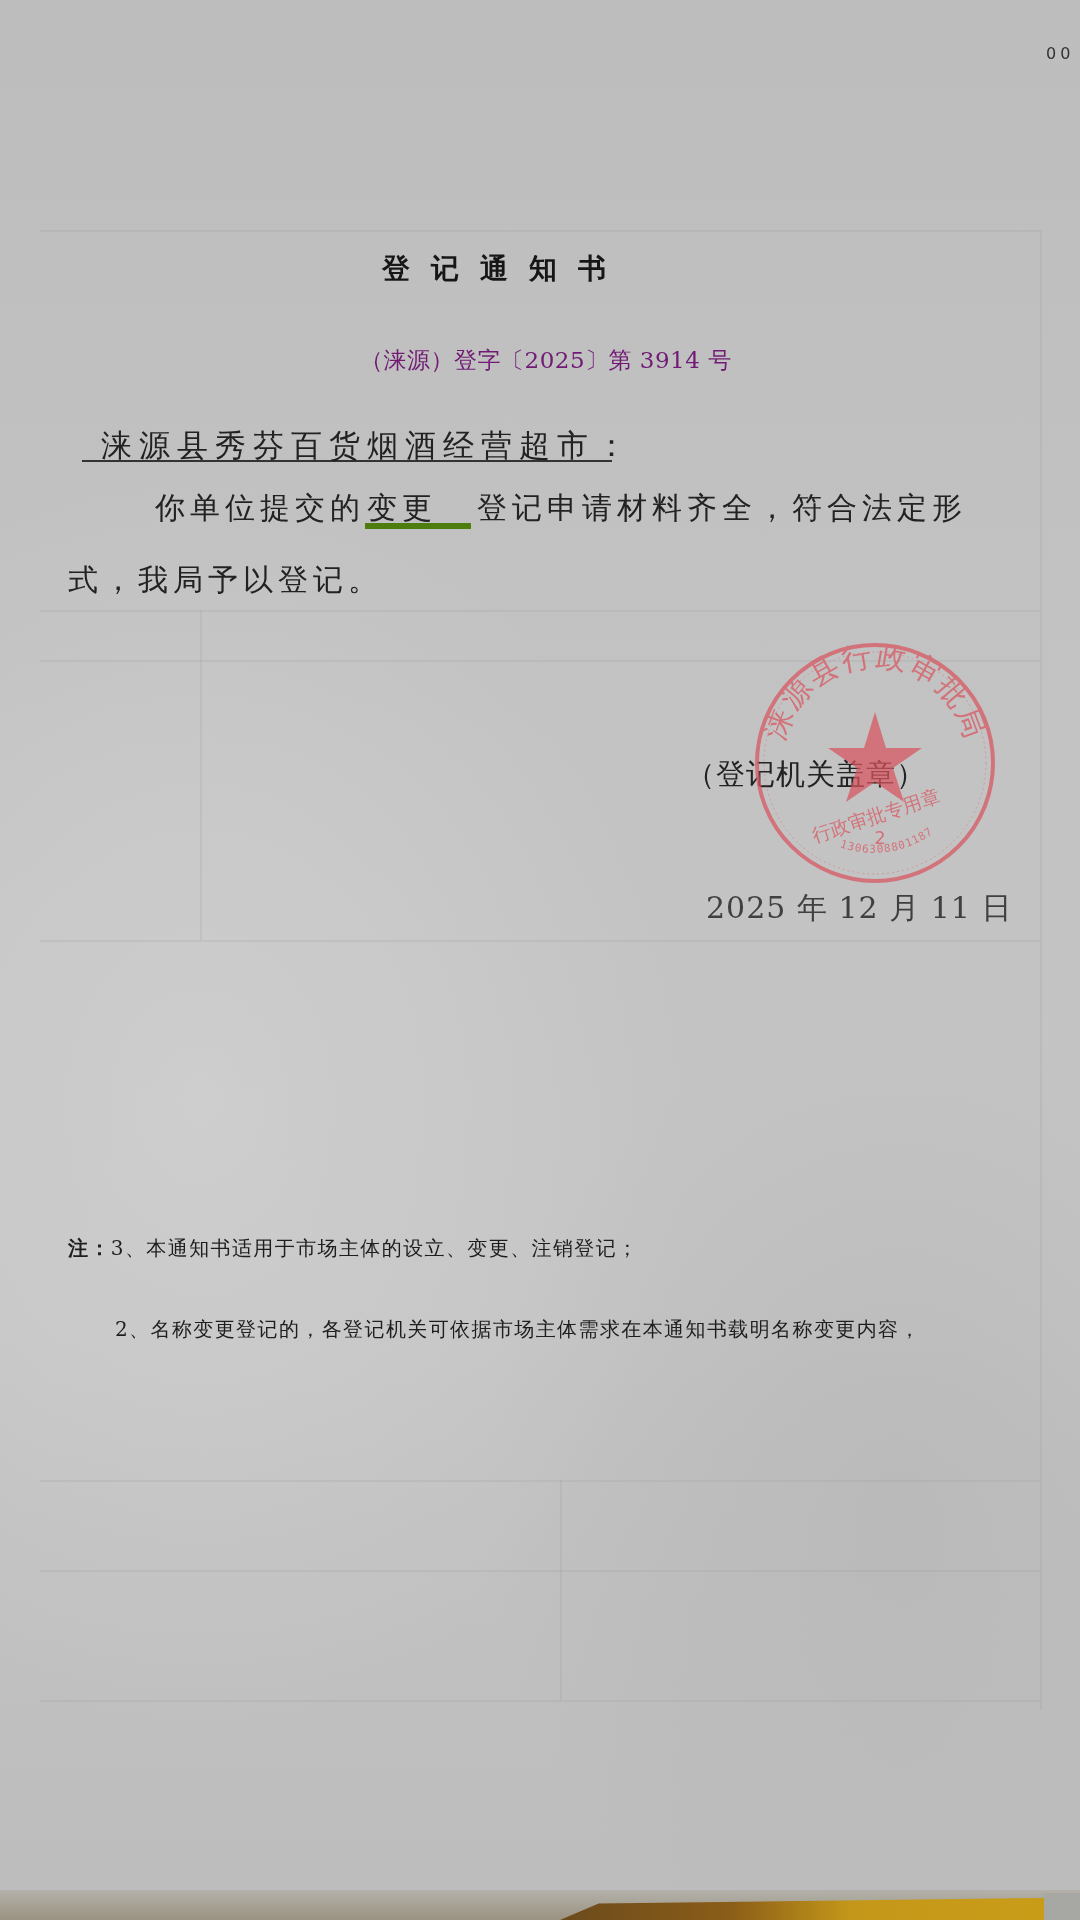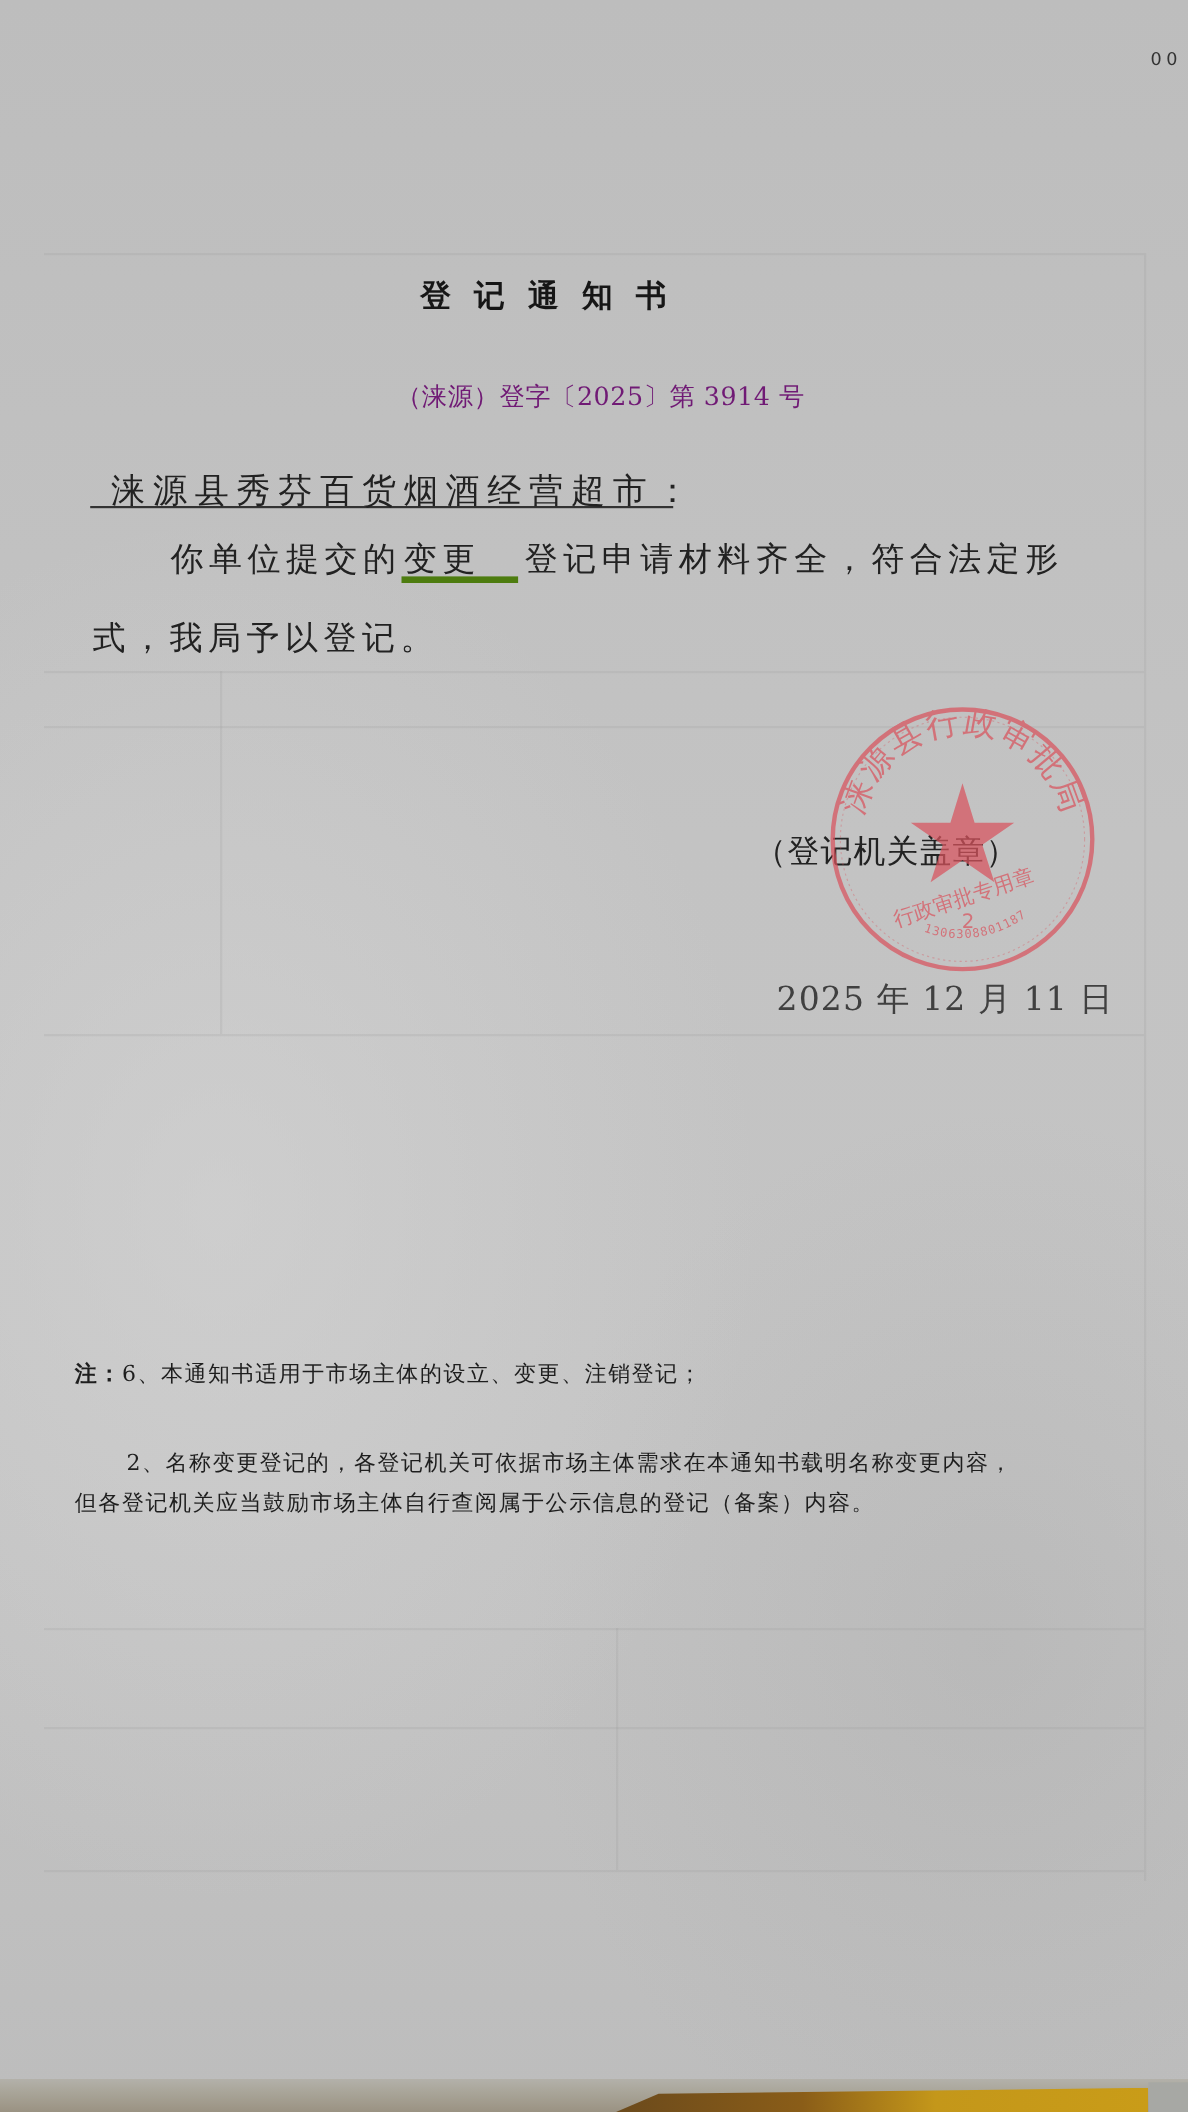--- a/index.html
+++ b/index.html
@@ -32,21 +32,21 @@
   }
   .abs { position: absolute; white-space: nowrap; }
   .corner-mark { left: 1046px; top: 44px; font-size: 16px; color: #333; letter-spacing: 4px; font-family: "DejaVu Sans", sans-serif; }
   .title { left: 382px; top: 250px; font-size: 28px; letter-spacing: 21px; font-family: "DejaVu Sans", sans-serif; font-weight: bold; color: #161616; }
   .docno { left: 360px; top: 345px; font-size: 23px; color: #701a75; letter-spacing: 0.5px; }
   .addressee { left: 82px; top: 424px; width: 530px; height: 36px; border-bottom: 2px solid #333; }
   .addressee-name { left: 101px; top: 425px; font-size: 31px; letter-spacing: 7px; font-family: "DejaVu Sans", sans-serif; color: #222; }
   .addressee-colon { left: 596px; top: 425px; font-size: 31px; font-family: "DejaVu Sans", sans-serif; color: #222; }
   .body-line { font-size: 30px; font-family: "DejaVu Sans", sans-serif; color: #222; letter-spacing: 5px; }
   .line1 { left: 155px; top: 488px; }
-  .line2 { left: 84px; top: 560px; }
+  .line2 { left: 68px; top: 560px; }
   .fill-blank { display: inline-block; width: 104px; border-bottom: 6px solid #4d7c0f; margin-right: 6px; padding-left: 2px; line-height: 30px; }
   .seal-label { left: 686px; top: 755px; font-size: 29px; color: #222; letter-spacing: 1px; font-family: Liberation Mono, monospace; }
   .date { left: 706px; top: 888px; font-size: 30px; color: #404040; letter-spacing: 1px; }
   .notes { left: 68px; top: 1230px; font-size: 20px; line-height: 37px; color: #1e1e1e; letter-spacing: 1.4px; }
   .note-line { display: block; white-space: nowrap; }
   .note-indent { padding-left: 47px; margin-top: 44px; }
   .note-head { font-weight: bold; font-family: "DejaVu Sans", sans-serif; }
   .stamp { position: absolute; left: 752px; top: 640px; width: 246px; height: 246px; }
   .stamp svg { width: 246px; height: 246px; display: block; }
 </style>
@@ -104,16 +104,15 @@
       <text font-family="DejaVu Sans Mono, monospace" font-size="11" letter-spacing="1">
         <textPath href="#arcBottom" startOffset="50%" text-anchor="middle" id="seal-code">1306308801187</textPath>
       </text>
     </g>
   </svg>
 </div>
 
 <div class="abs date">2025 年 12 月 11 日</div>
 
 <div class="abs notes">
-  <span class="note-line"><span class="note-head">注：</span><span>6、本通知书适用于市场主体的设立、变更、注销登记；</span></span>
+  <span class="note-line"><span class="note-head">注：</span><span>3、本通知书适用于市场主体的设立、变更、注销登记；</span></span>
   <span class="note-line note-indent">2、名称变更登记的，各登记机关可依据市场主体需求在本通知书载明名称变更内容，</span>
-  <span class="note-line">但各登记机关应当鼓励市场主体自行查阅属于公示信息的登记（备案）内容。</span>
 </div>
 
 </body></html>

